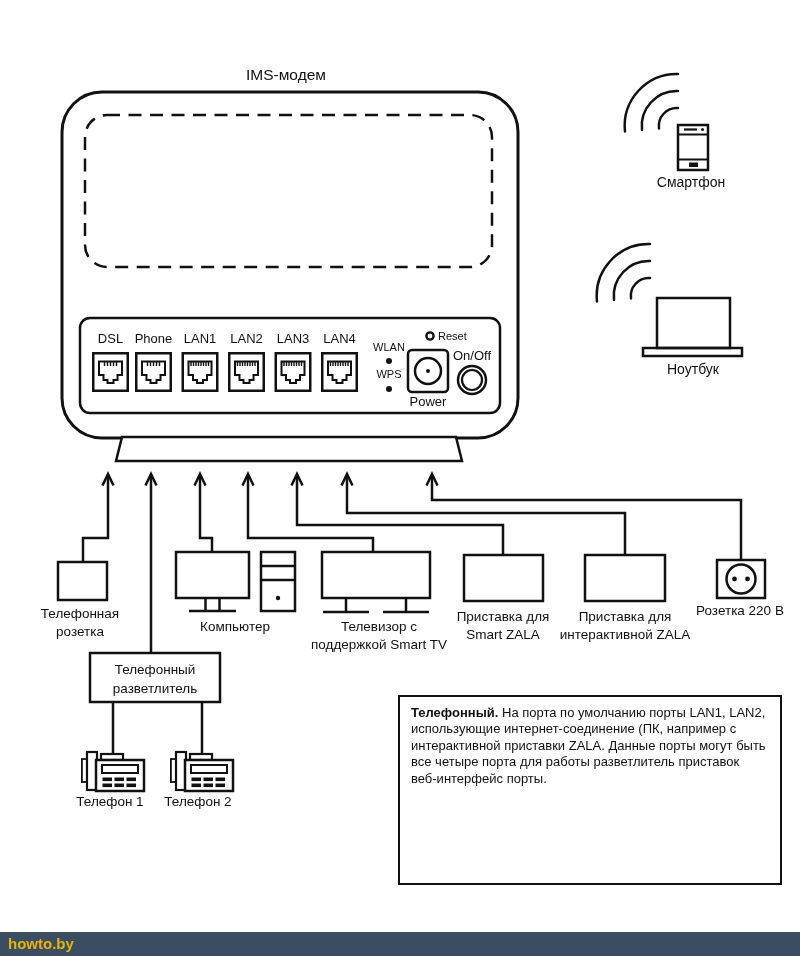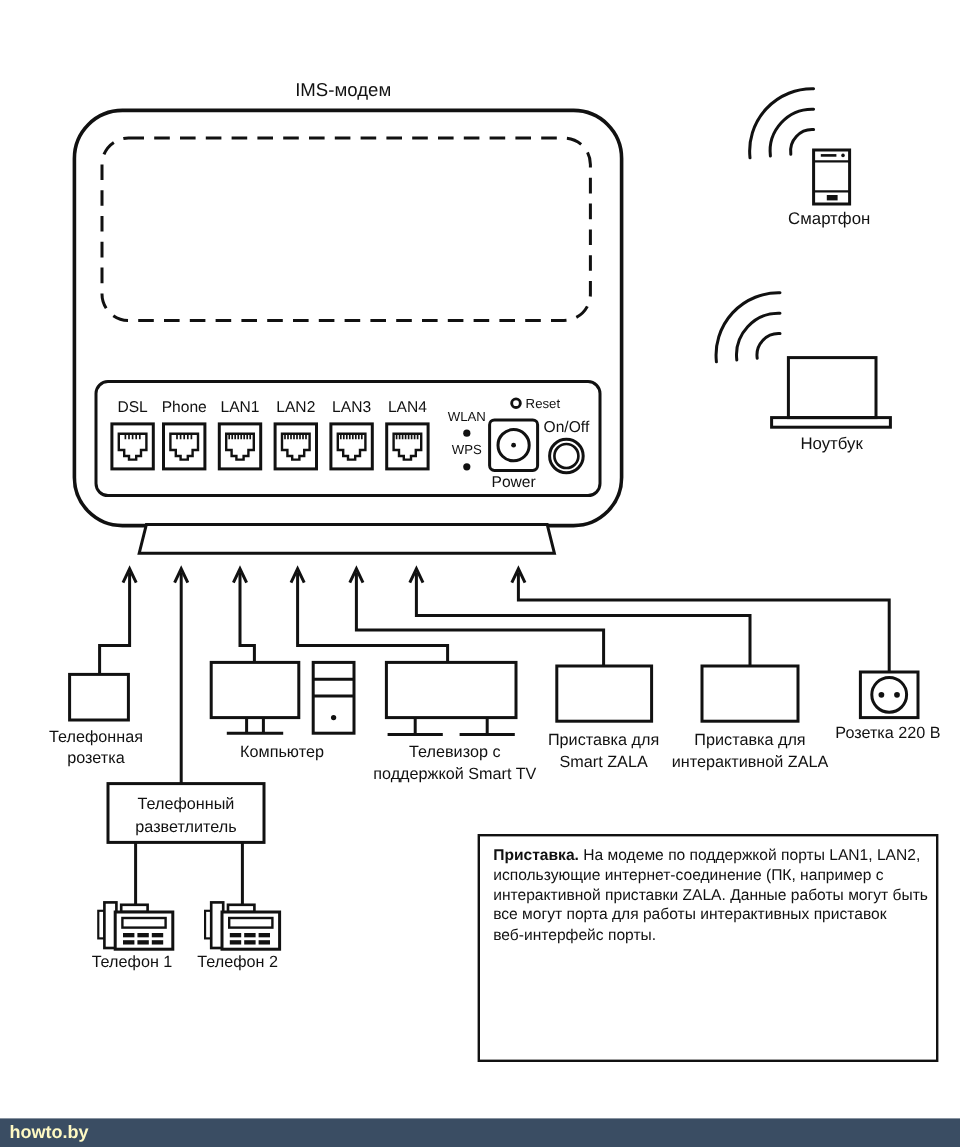--- a/index.html
+++ b/index.html
@@ -234,24 +234,24 @@
     <use href="#ph" x="81" y="751"></use>
     <text x="110" y="806" text-anchor="middle" class="t135">Телефон 1</text>
   </g>
   <g>
     <use href="#ph" x="170" y="751"></use>
     <text x="198" y="806" text-anchor="middle" class="t135">Телефон 2</text>
   </g>
 </svg>
 
 <div class="note">
-  <div class="note-line"><b>Приставка.</b><span> На модеме по поддержкой порты LAN1, LAN2,</span></div>
+  <div class="note-line"><b>Телефонный.</b><span> На порта по умолчанию порты LAN1, LAN2,</span></div>
   <div class="note-line">использующие интернет-соединение (ПК, например с</div>
-  <div class="note-line">интерактивной приставки ZALA. Данные работы могут быть</div>
-  <div class="note-line">все могут порта для работы интерактивных приставок</div>
+  <div class="note-line">интерактивной приставки ZALA. Данные порты могут быть</div>
+  <div class="note-line">все четыре порта для работы разветлитель приставок</div>
   <div class="note-line">веб-интерфейс порты.</div>
 </div>
 
-<div class="footer" style="background: rgb(58, 77, 99); color: #fef9c3;">
+<div class="footer" style="background: rgb(58, 77, 99); color: #eab308;">
   <span>howto.by</span>
 </div>
 
 </div>
 
 </body></html>

